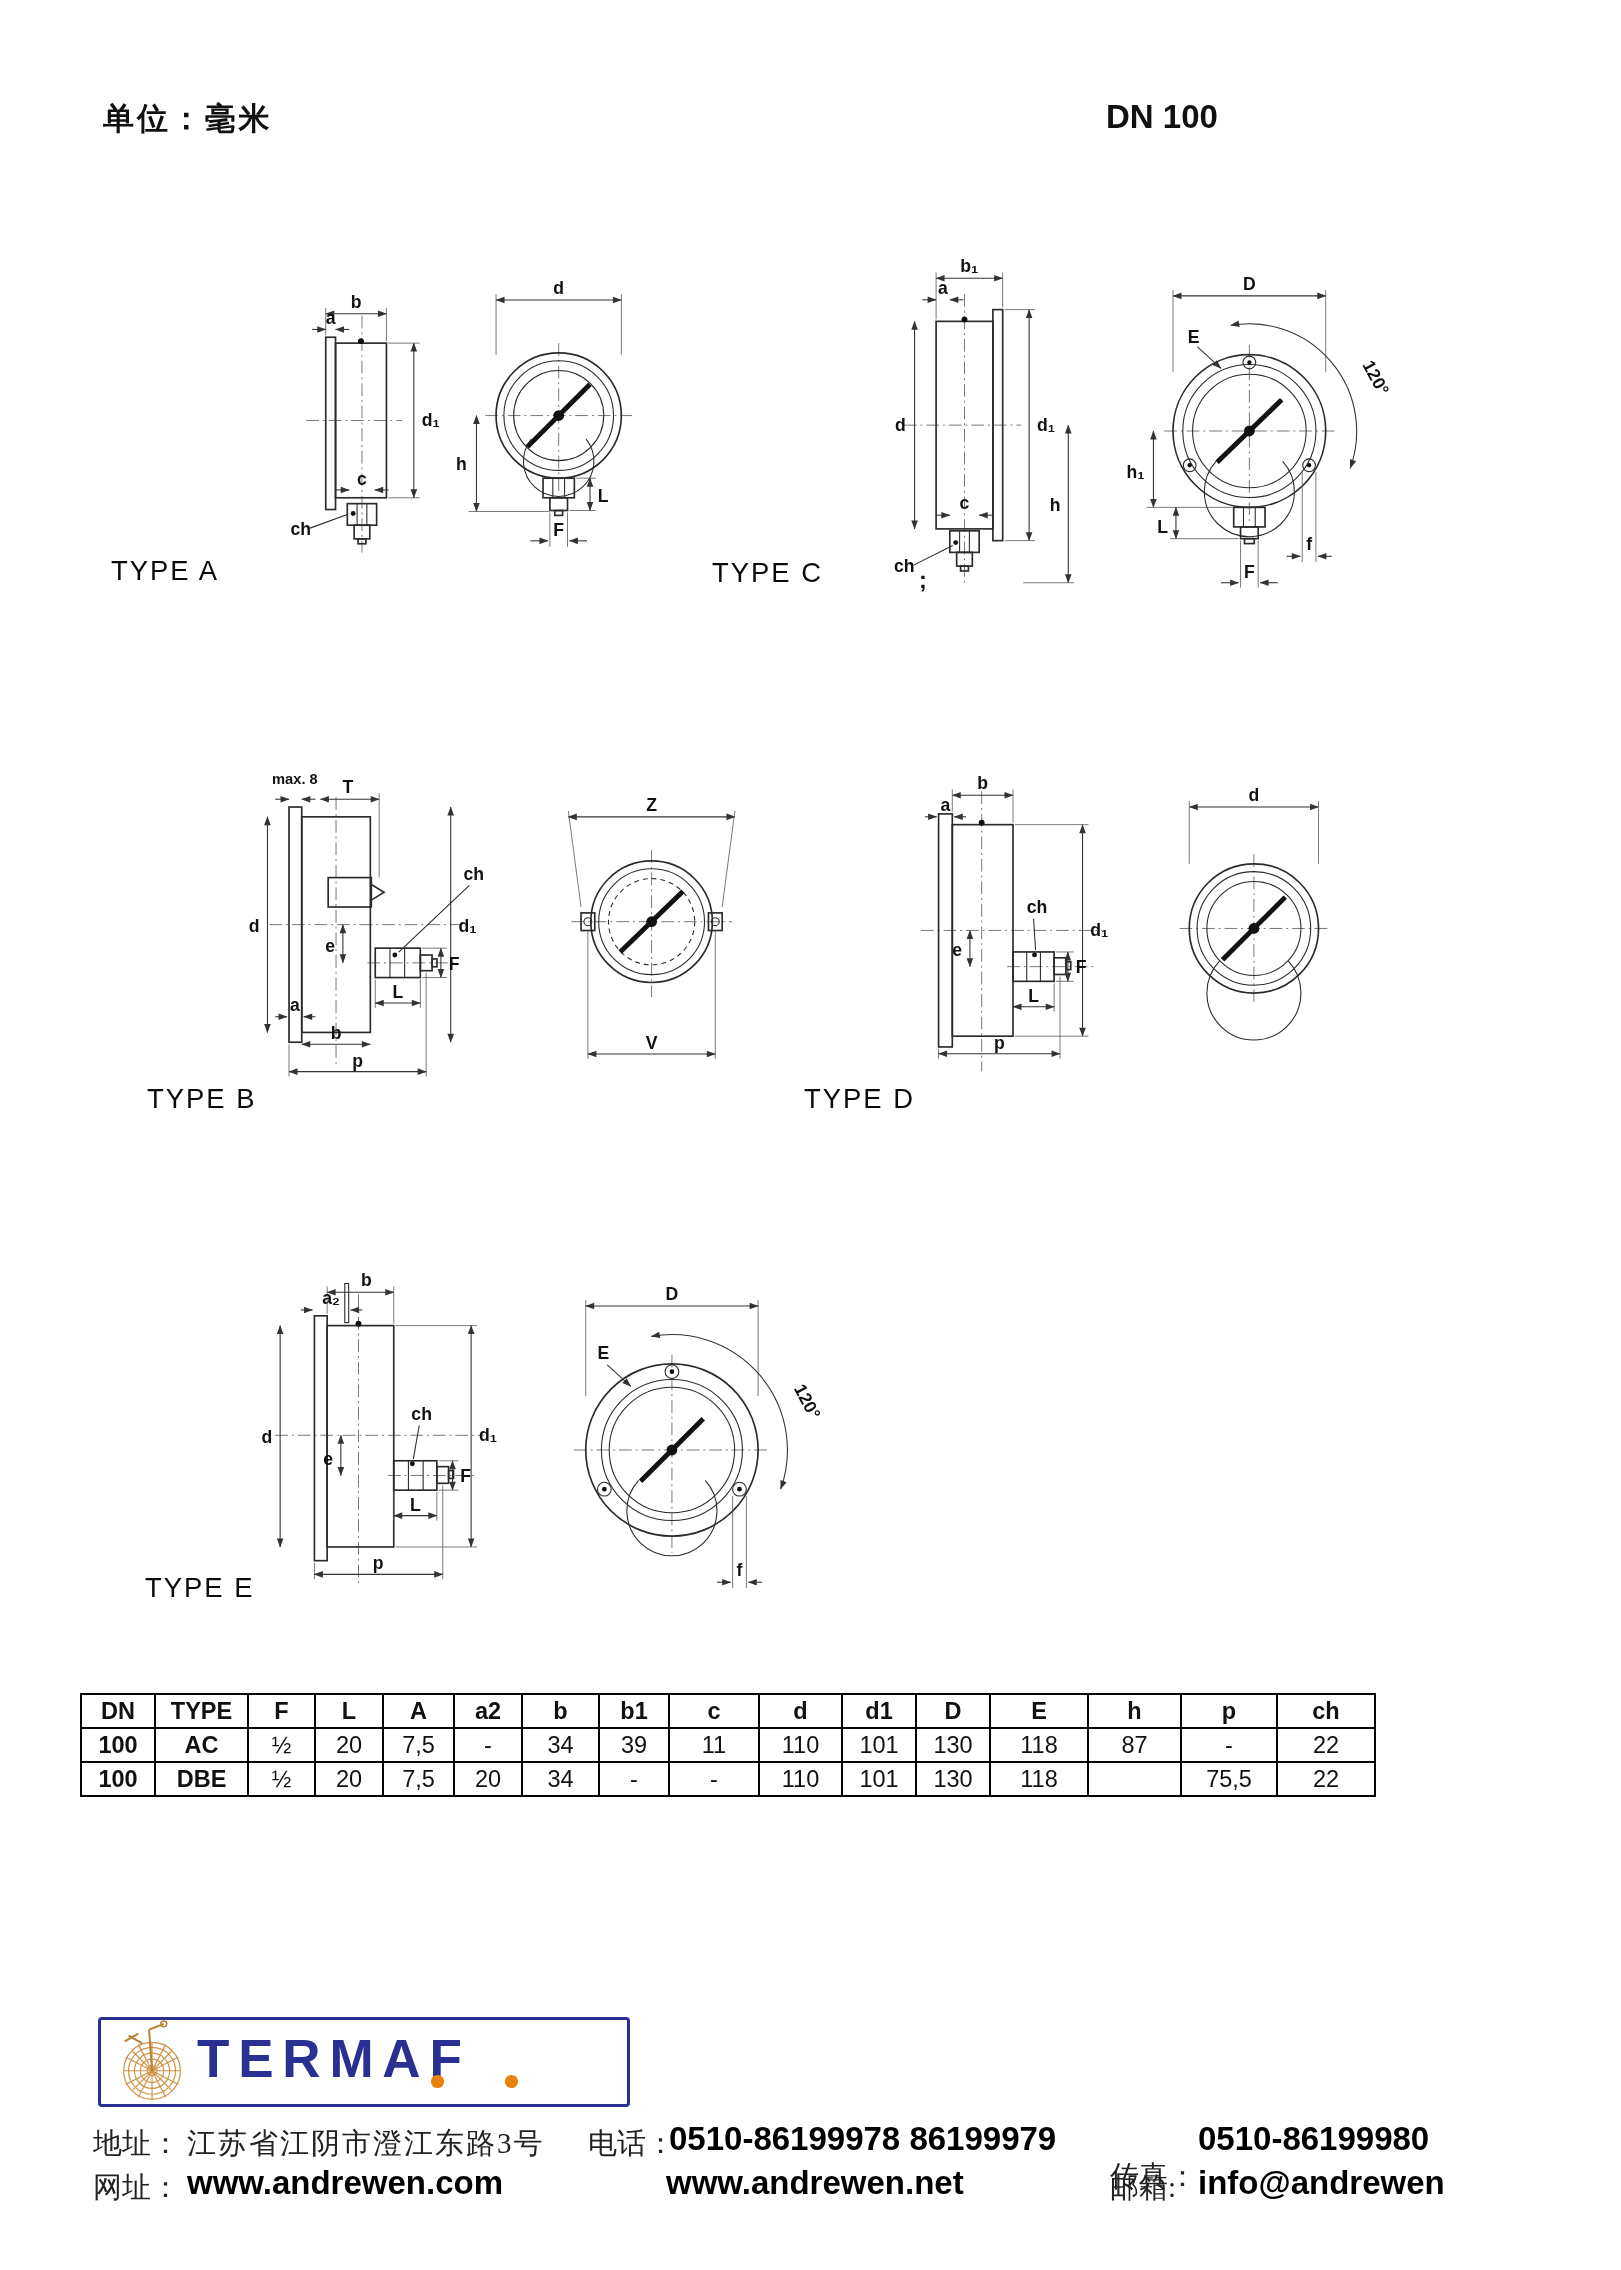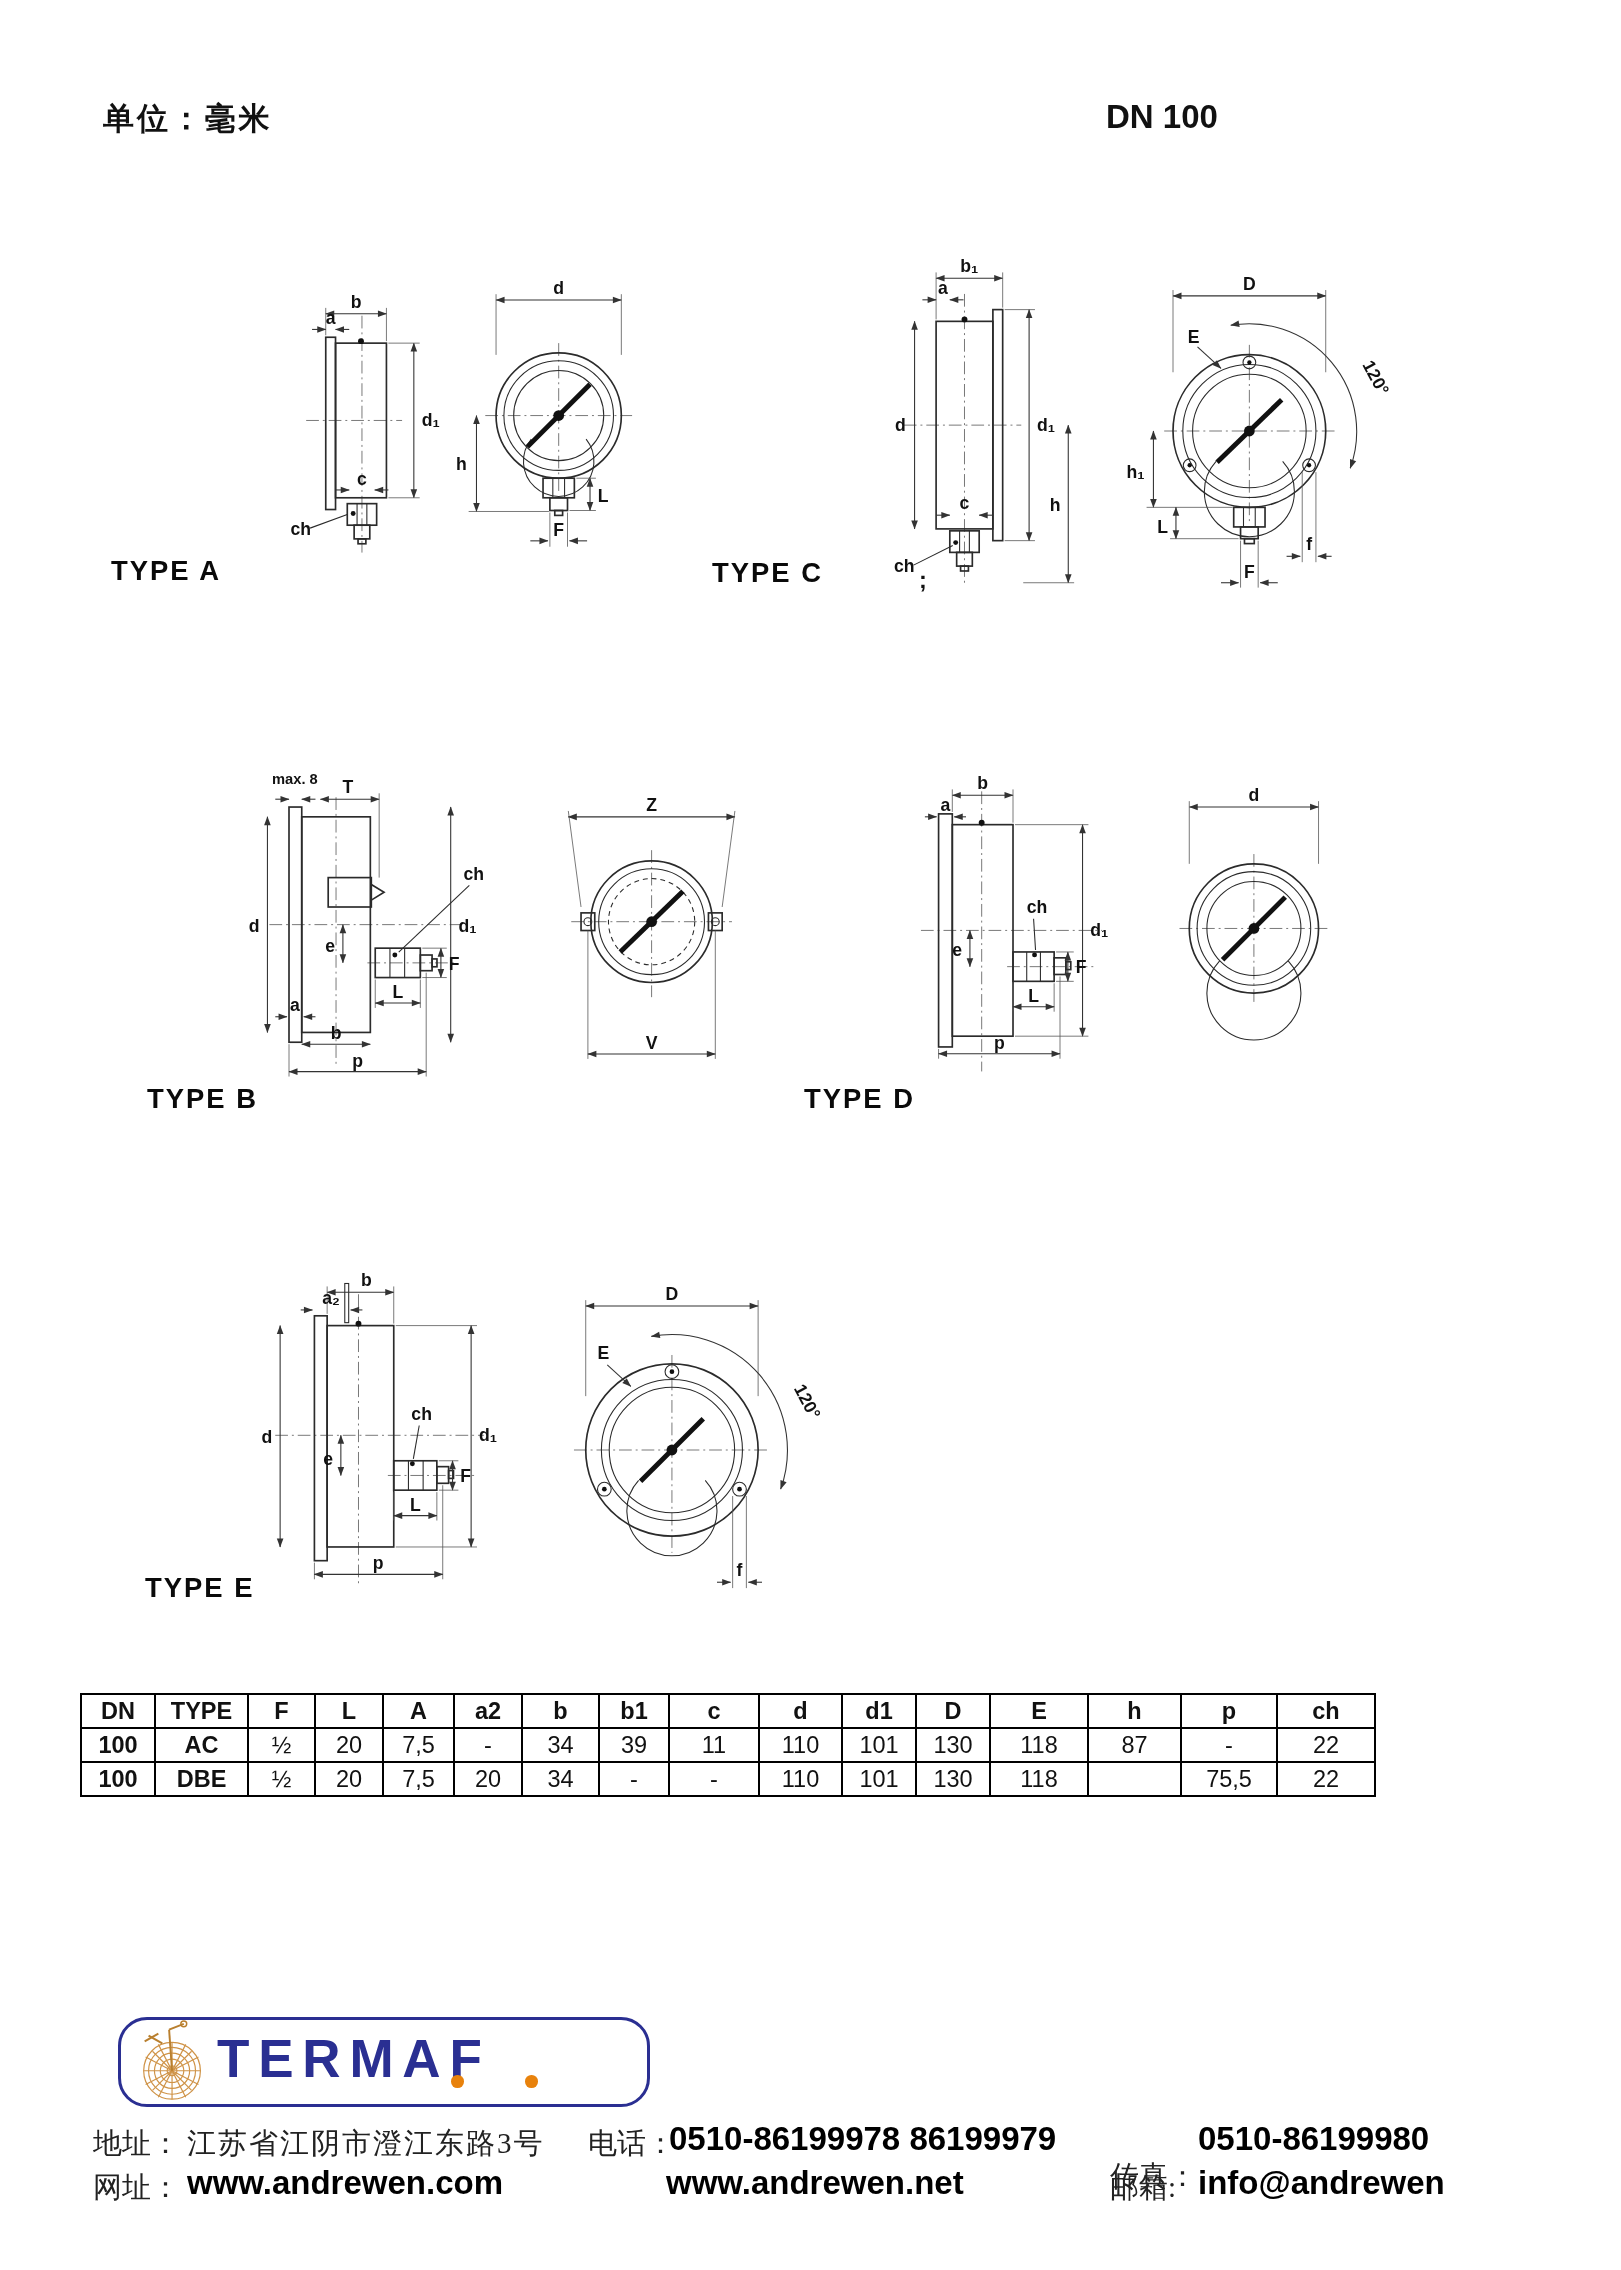--- a/index.html
+++ b/index.html
@@ -1,41 +1,41 @@
 <!DOCTYPE html>
 <html><head>
 <meta charset="utf-8">
 <style>
   html,body{margin:0;padding:0;background:#888;}
   #page{position:relative;width:1621px;height:2270px;background:#ffffff;margin:0 auto;
         font-family:"Liberation Sans",sans-serif;color:#111;overflow:hidden;}
   .abs{position:absolute;}
   .hdr{font-weight:700;}
-  .typelabel{position:absolute;font-size:27.4px;font-weight:700;letter-spacing:2px;color:#0a0a0a;}
+  .typelabel{position:absolute;font-size:27.4px;font-weight:400;letter-spacing:2px;color:#0a0a0a;}
   
   svg text{font-family:"Liberation Sans",sans-serif;}
   .out{stroke:#2b2b2b;stroke-width:1.7;fill:none;}
   .thin{stroke:#2b2b2b;stroke-width:1.1;fill:none;}
   .dim{stroke:#333;stroke-width:1.1;fill:none;}
   .ext{stroke:#555;stroke-width:0.8;fill:none;}
   .cl{stroke:#666;stroke-width:0.9;stroke-dasharray:13 4 2 4;fill:none;}
   .dimtxt{font-size:18px;font-weight:700;fill:#111;}
   .needle{stroke:#111;stroke-width:5;}
   .hub{fill:#111;}
   .dot{fill:#111;}
   
   .dtable{position:absolute;left:80px;top:1693px;}
   table.dims{border-collapse:collapse;table-layout:fixed;}
   table.dims th,table.dims td{border:2px solid #000;text-align:center;padding:0;height:32px;
       font-size:23.5px;overflow:hidden;white-space:nowrap;}
   table.dims th{font-weight:700;}
   table.dims{border:2.9px solid #000;}
   
   #logo-box{position:absolute;left:98px;top:2017px;width:526px;height:84px;
-      border:3.9px solid #2a2f92;border-radius:29px;background:#fff;margin-left:20px;}
+      border:3.9px solid #2a2f92;border-radius:4px;background:#fff;}
   #logo-text{position:absolute;left:96px;top:7.8px;font-size:53px;font-weight:800;
       letter-spacing:8.8px;color:#2a2f92;}
   .logo-dot{position:absolute;width:12.7px;height:12.7px;border-radius:50%;background:#e8820c;}
   .cjk-label{font-family:"Liberation Serif",serif;font-size:29px;color:#222;}
   .foot-num{font-size:33px;font-weight:700;color:#000;}
   #company-name{position:absolute;left:655px;top:2066px;font-size:41px;font-weight:700;
       letter-spacing:11.8px;color:#000;}
 </style>
 </head>
 <body>

